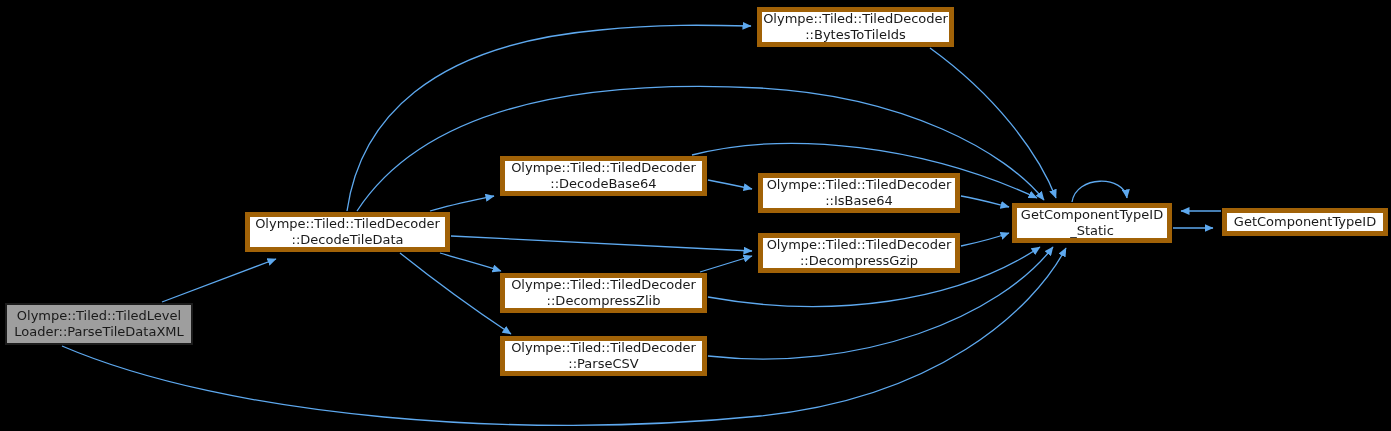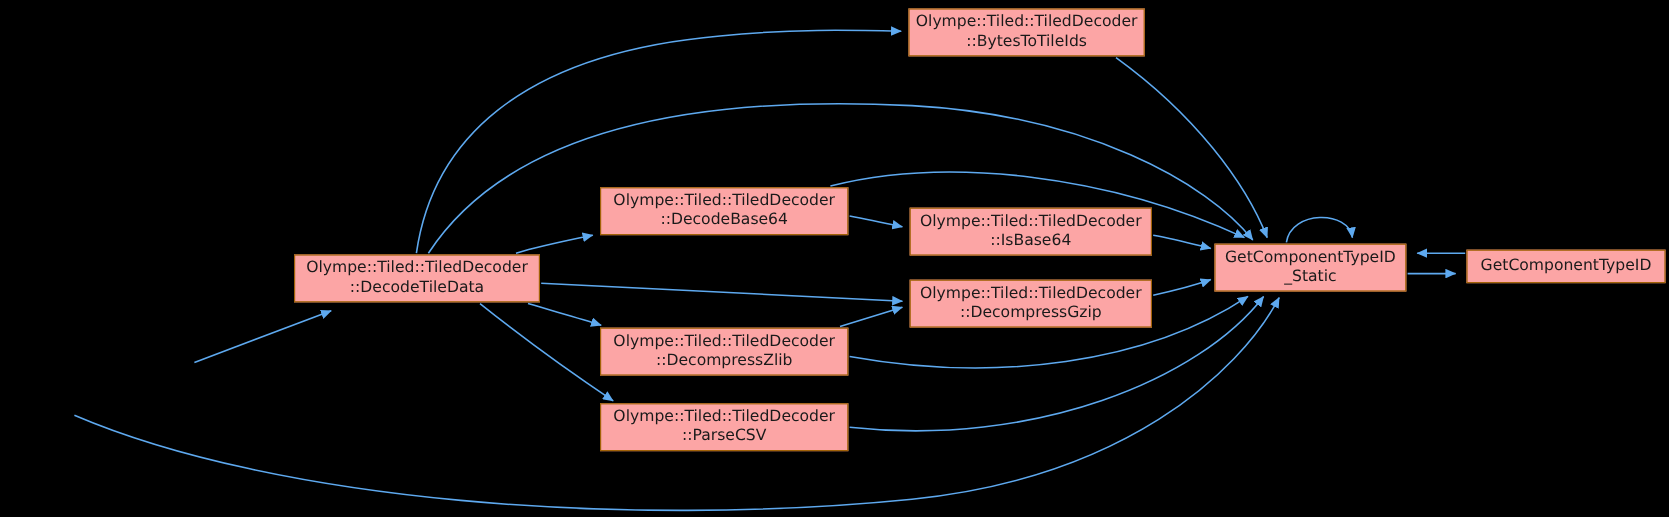--- a/index.html
+++ b/index.html
@@ -12,22 +12,22 @@
     overflow: hidden;
   }
   #edges {
     position: absolute;
     left: 0; top: 0;
     width: 1391px; height: 431px;
   }
   .node {
     position: absolute;
     box-sizing: border-box;
-    background: #fca5a5;
-    border: 1px solid #a16207;
+    background: #ffffff;
+    border: 5px solid #a16207;
     color: #1a1a1a;
     font-size: 13px;
     line-height: 16px;
     display: flex;
     align-items: center;
     justify-content: center;
     text-align: center;
     white-space: pre-line;
     cursor: pointer;
   }
@@ -66,20 +66,22 @@
     <path class="edge" d="M 961,246 C 980,242 995,238 1009,233" marker-end="url(#arrow)"></path>
     <path class="edge" d="M 700,272 C 720,266 736,261 752,256" marker-end="url(#arrow)"></path>
     <path class="edge" d="M 708,297 C 830,319 956,303 1040,247" marker-end="url(#arrow)"></path>
     <path class="edge" d="M 708,356 C 862,373 1000,316 1053,247" marker-end="url(#arrow)"></path>
     <path class="edge" d="M 930,48 C 995,95 1038,152 1056,198" marker-end="url(#arrow)"></path>
     <path class="edge" d="M 1072,202 C 1076,175 1124,175 1127,198" marker-end="url(#arrow)"></path>
     <path class="edge" d="M 1173,228 L 1213,228" marker-end="url(#arrow)"></path>
     <path class="edge" d="M 1221,211 L 1181,211" marker-end="url(#arrow)"></path>
   </svg>
 
+  <div class="node highlight" style="left:5px; top:303px; width:188px; height:42px;">Olympe::Tiled::TiledLevel
+Loader::ParseTileDataXML</div>
 
   <div class="node" style="left:245px; top:212px; width:205px; height:40px;">Olympe::Tiled::TiledDecoder
 ::DecodeTileData</div>
 
   <div class="node" style="left:757px; top:7px; width:197px; height:40px;">Olympe::Tiled::TiledDecoder
 ::BytesToTileIds</div>
 
   <div class="node" style="left:500px; top:156px; width:207px; height:40px;">Olympe::Tiled::TiledDecoder
 ::DecodeBase64</div>
 

